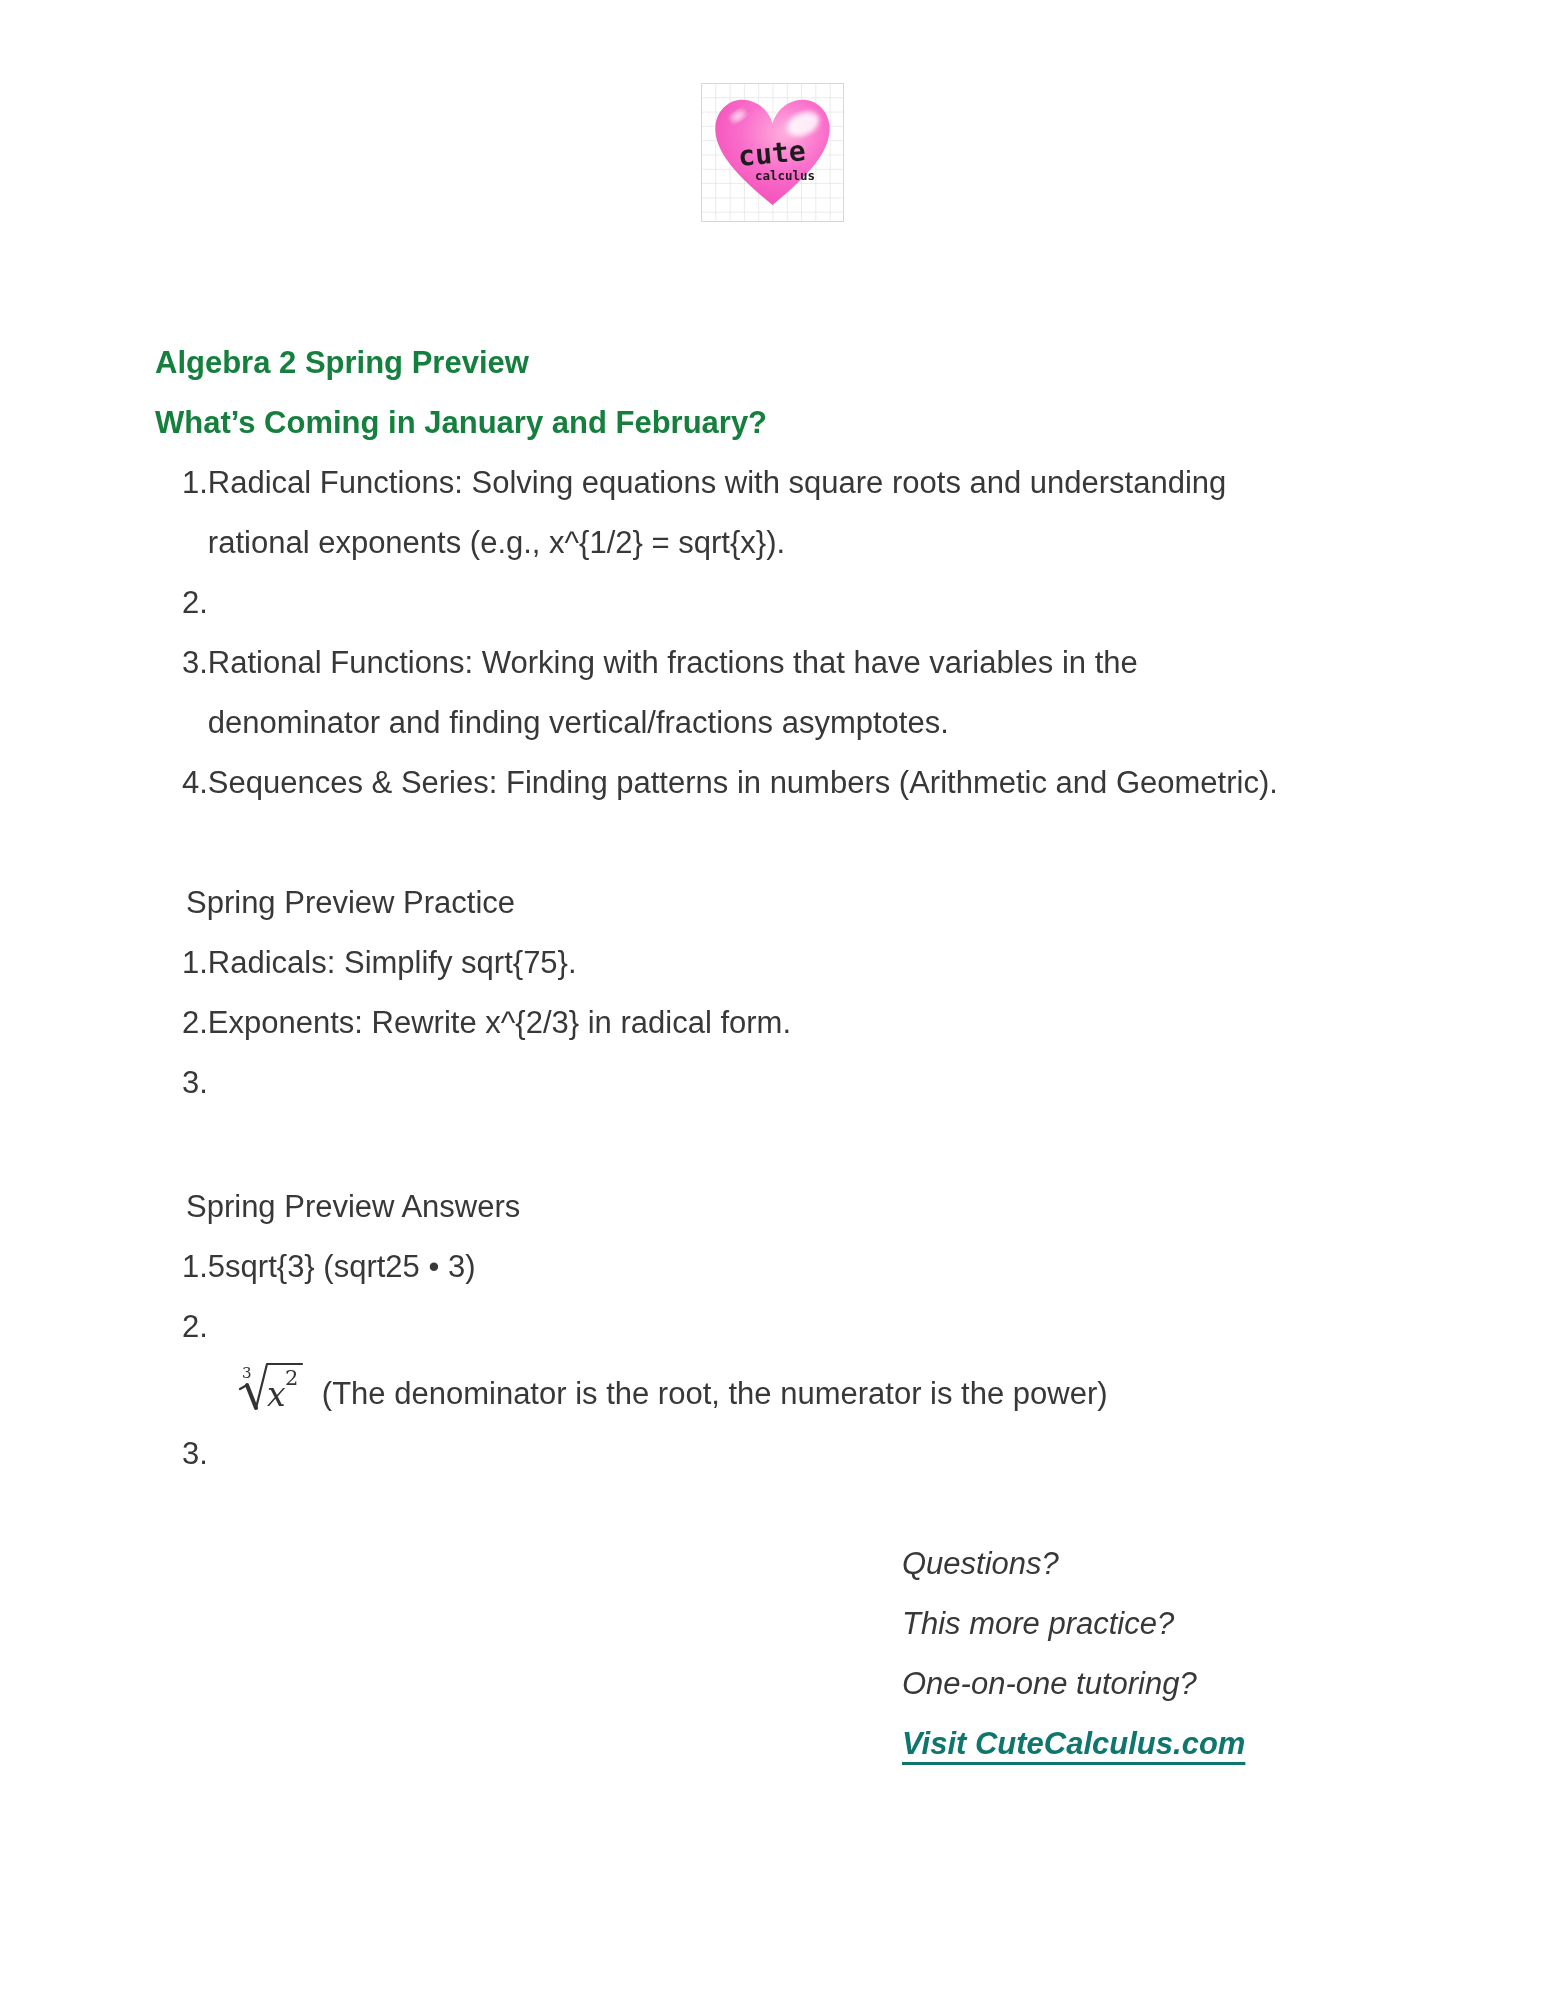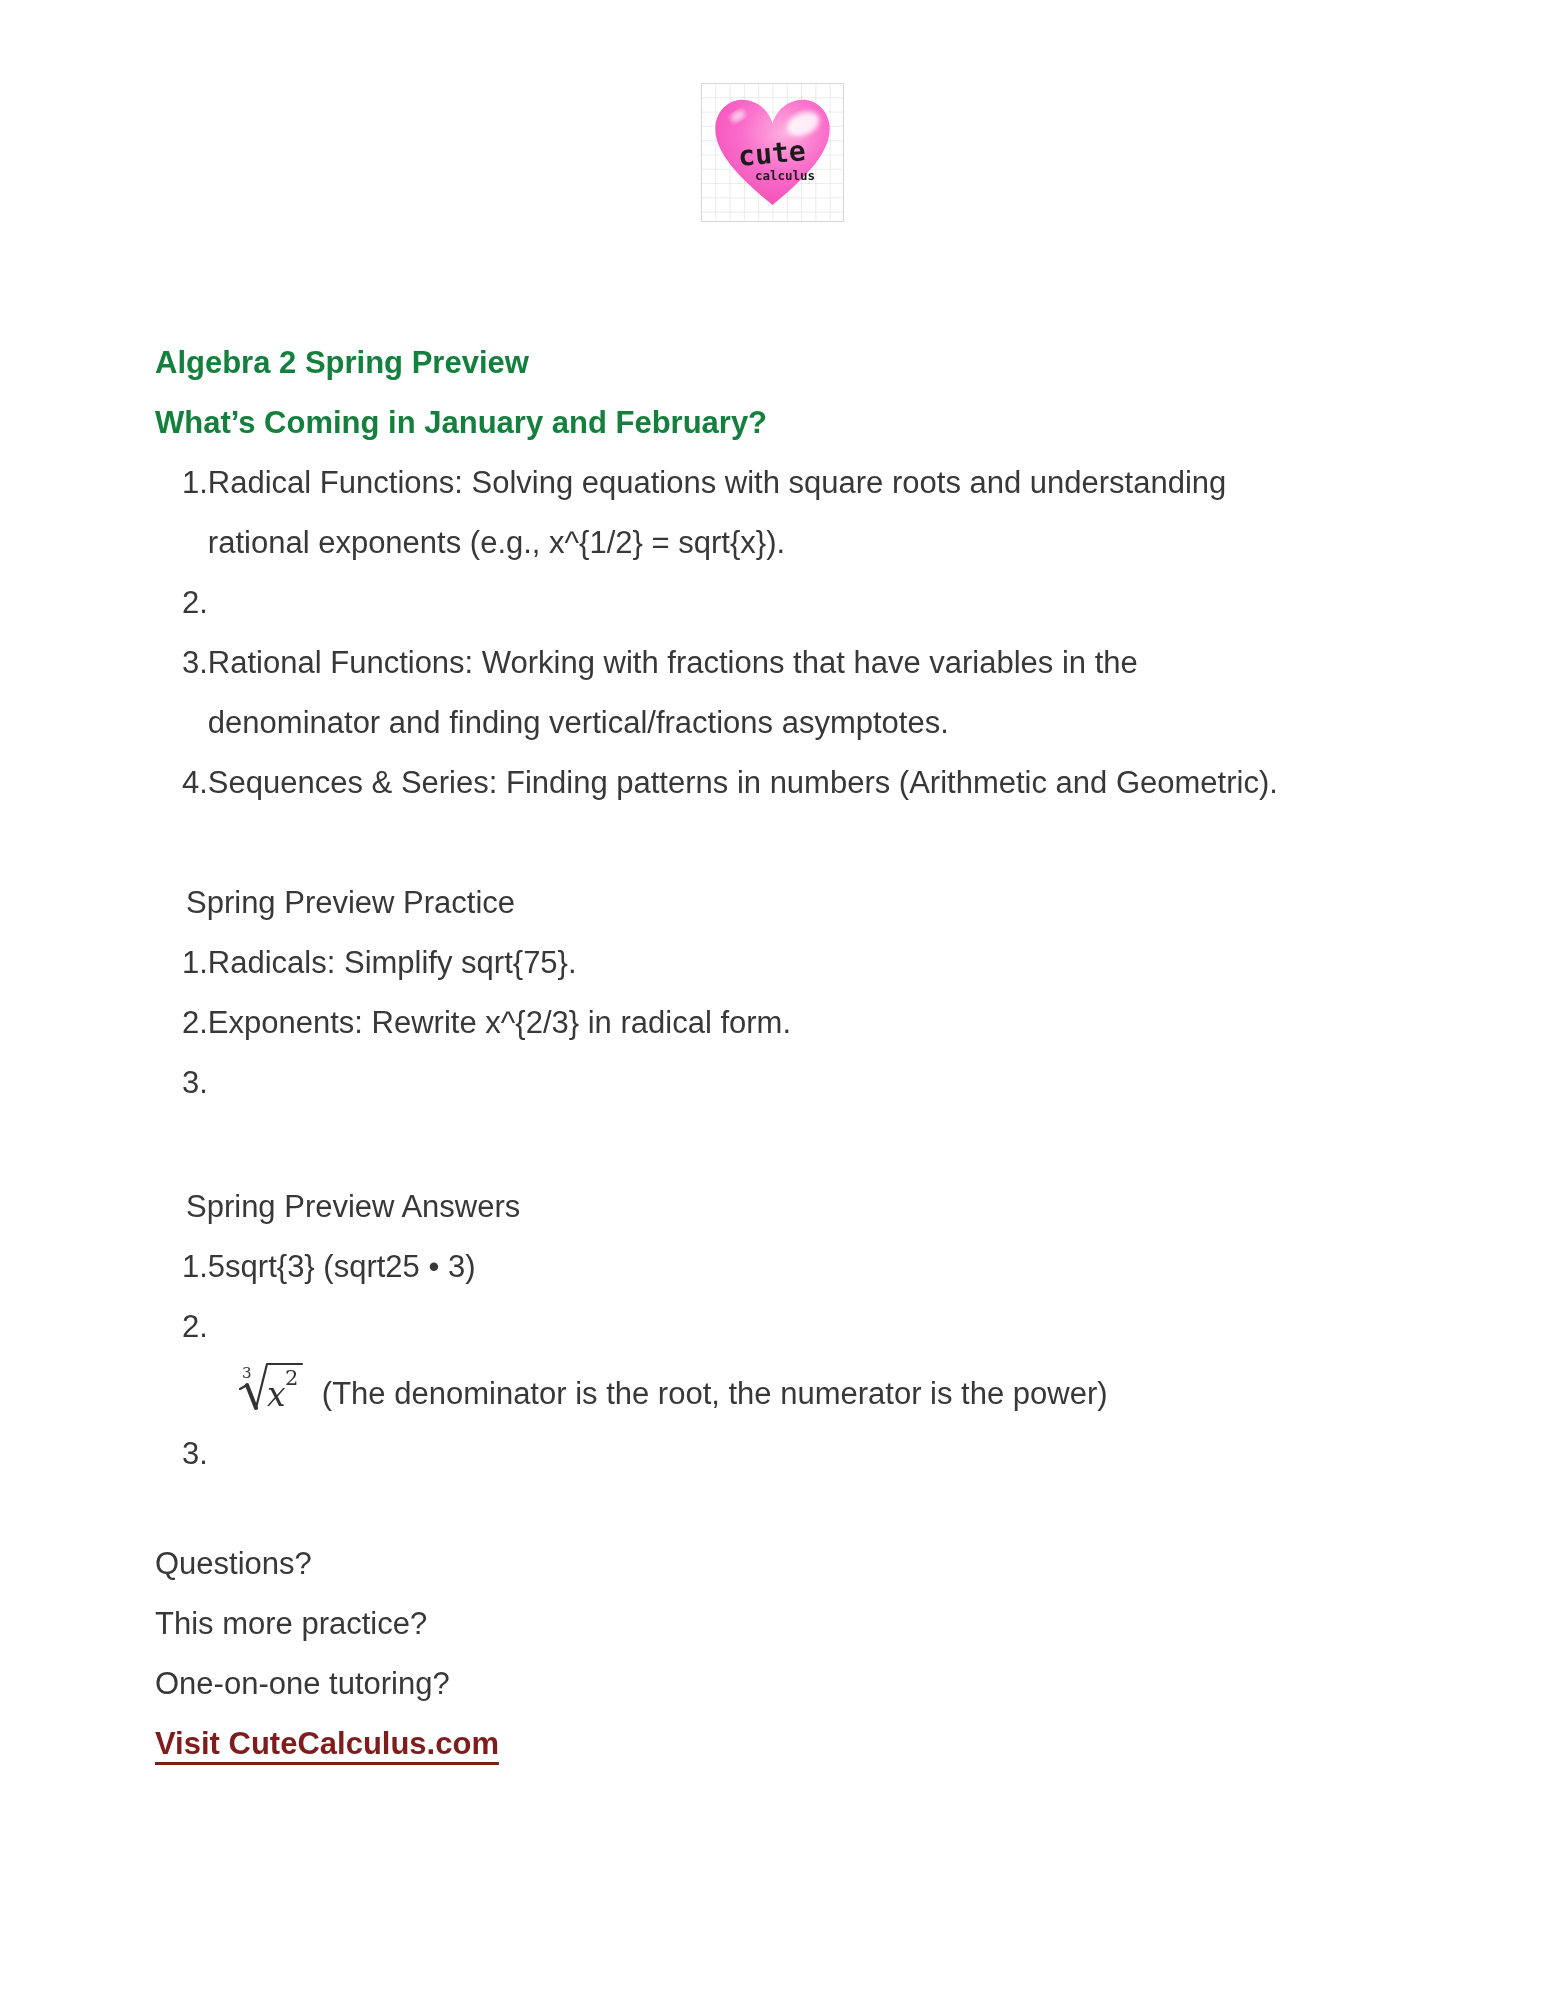--- a/index.html
+++ b/index.html
@@ -46,24 +46,26 @@
   .rad-svg {
     vertical-align: -11px;
     margin: 0 18px 0 30px;
   }
   .rad-svg text { fill: #333333; font-family: "DejaVu Serif", serif; }
   .rad-svg .idx  { font-size: 15px; }
   .rad-svg .base { font-size: 33px; font-style: italic; }
   .rad-svg .exp  { font-size: 21px; }
   .footer {
     margin-top: 50px;
+    margin-left: 747px;
+    font-style: italic;
   }
   .visit-link {
     font-weight: bold;
-    color: #7f1d1d;
+    color: #0f766e;
     text-decoration: underline;
     text-decoration-thickness: 3px;
     text-underline-offset: 8px;
     cursor: pointer;
   }
   .logo-grid-line { stroke: #d7d7d7; stroke-width: 1; }
   .logo-word-top {
     font-family: "DejaVu Sans Mono", monospace;
     font-size: 28px;
     font-weight: bold;

